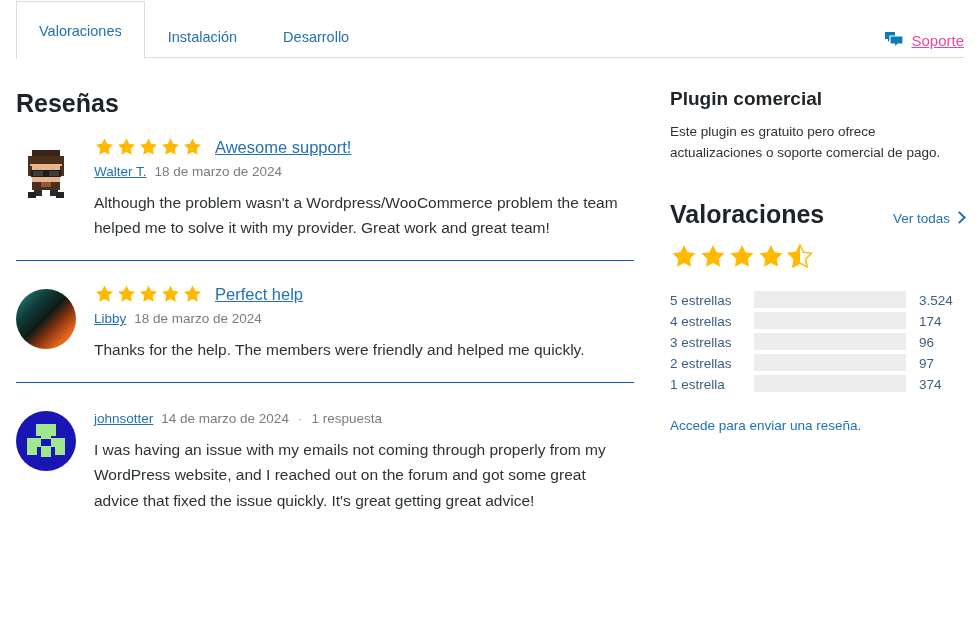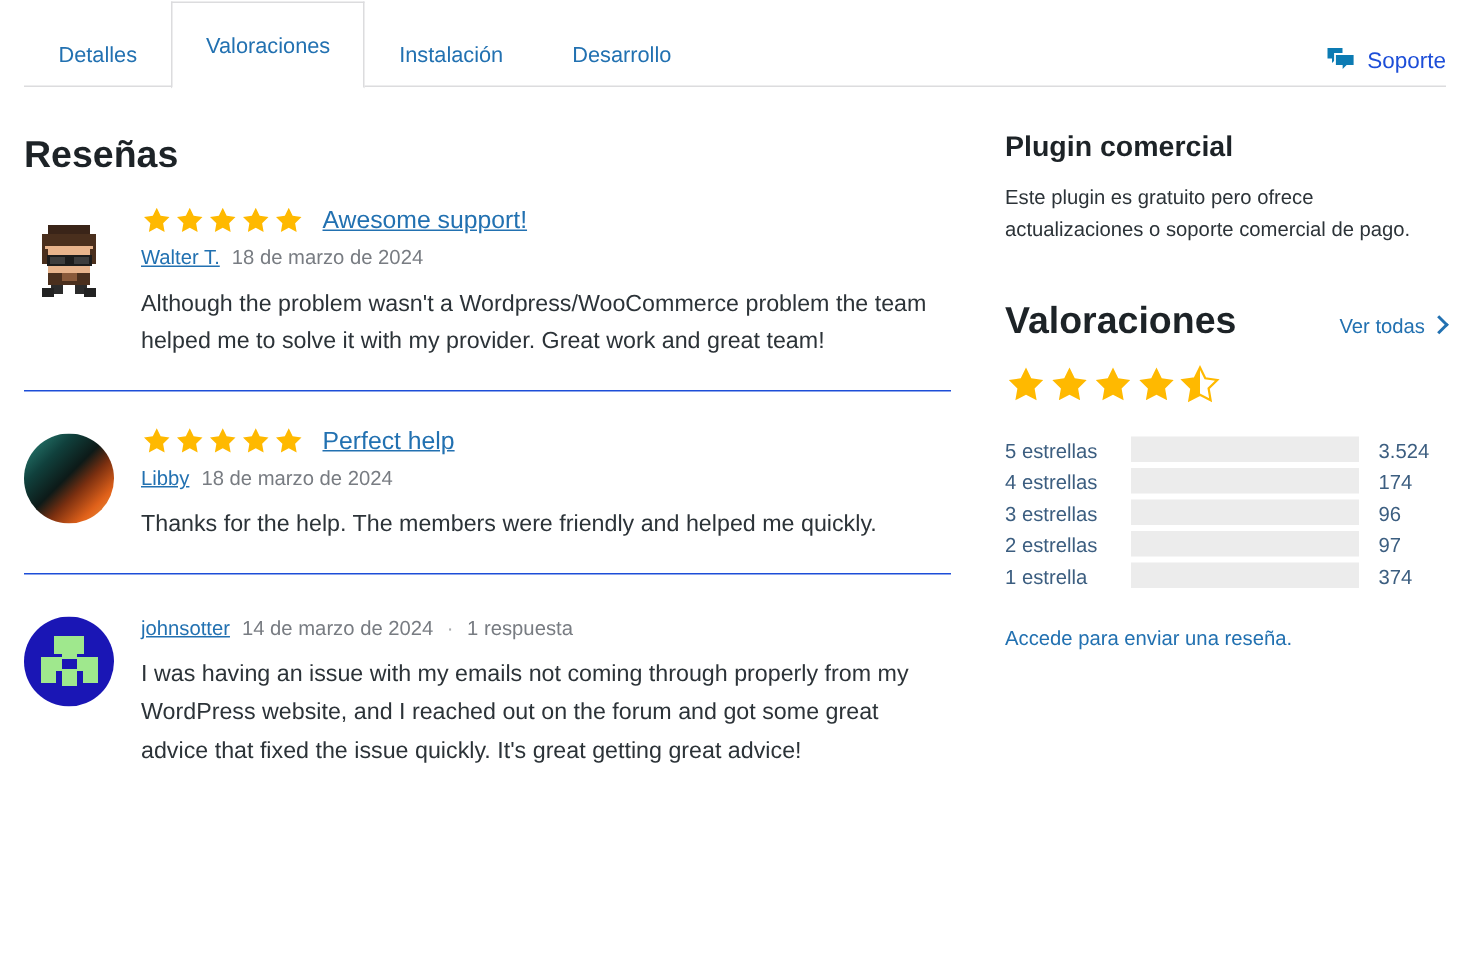--- a/index.html
+++ b/index.html
@@ -61,24 +61,25 @@
     height: 58px;
     line-height: 58px;
   }
   .support-link {
     position: absolute;
     right: 16px;
     bottom: 9px;
     display: flex;
     align-items: center;
     gap: 7px;
-    color: #1d4ed8;
+    color: #ec4899;
     font-size: 15px;
     cursor: pointer;
     z-index: 2;
+    text-decoration: underline;
   }
   .support-link .bubbles {
     display: block;
     width: 20px;
     height: 18px;
   }
 
   
   .page {
     display: flex;
@@ -263,21 +264,20 @@
     font-size: 13.5px;
     color: #2271b1;
     cursor: pointer;
   }
 </style>
 </head>
 <body>
 
 <div class="tabbar">
   <div class="tabs">
-    <div class="tab">Detalles</div>
     <div class="tab active">Valoraciones</div>
     <div class="tab">Instalación</div>
     <div class="tab">Desarrollo</div>
   </div>
   <div class="support-link">
     <span class="bubbles">
       <svg viewBox="0 0 20 18" width="20" height="18" aria-hidden="true">
         <path d="M1 1 h10 v7 h-4 l-3 3 v-3 h-3 z" fill="#0c7bb3"></path>
         <path d="M6 5 h13 v8 h-5 l-3.5 3.5 v-3.5 h-4.5 z" fill="#0c7bb3" stroke="#ffffff" stroke-width="1.2"></path>
       </svg>

